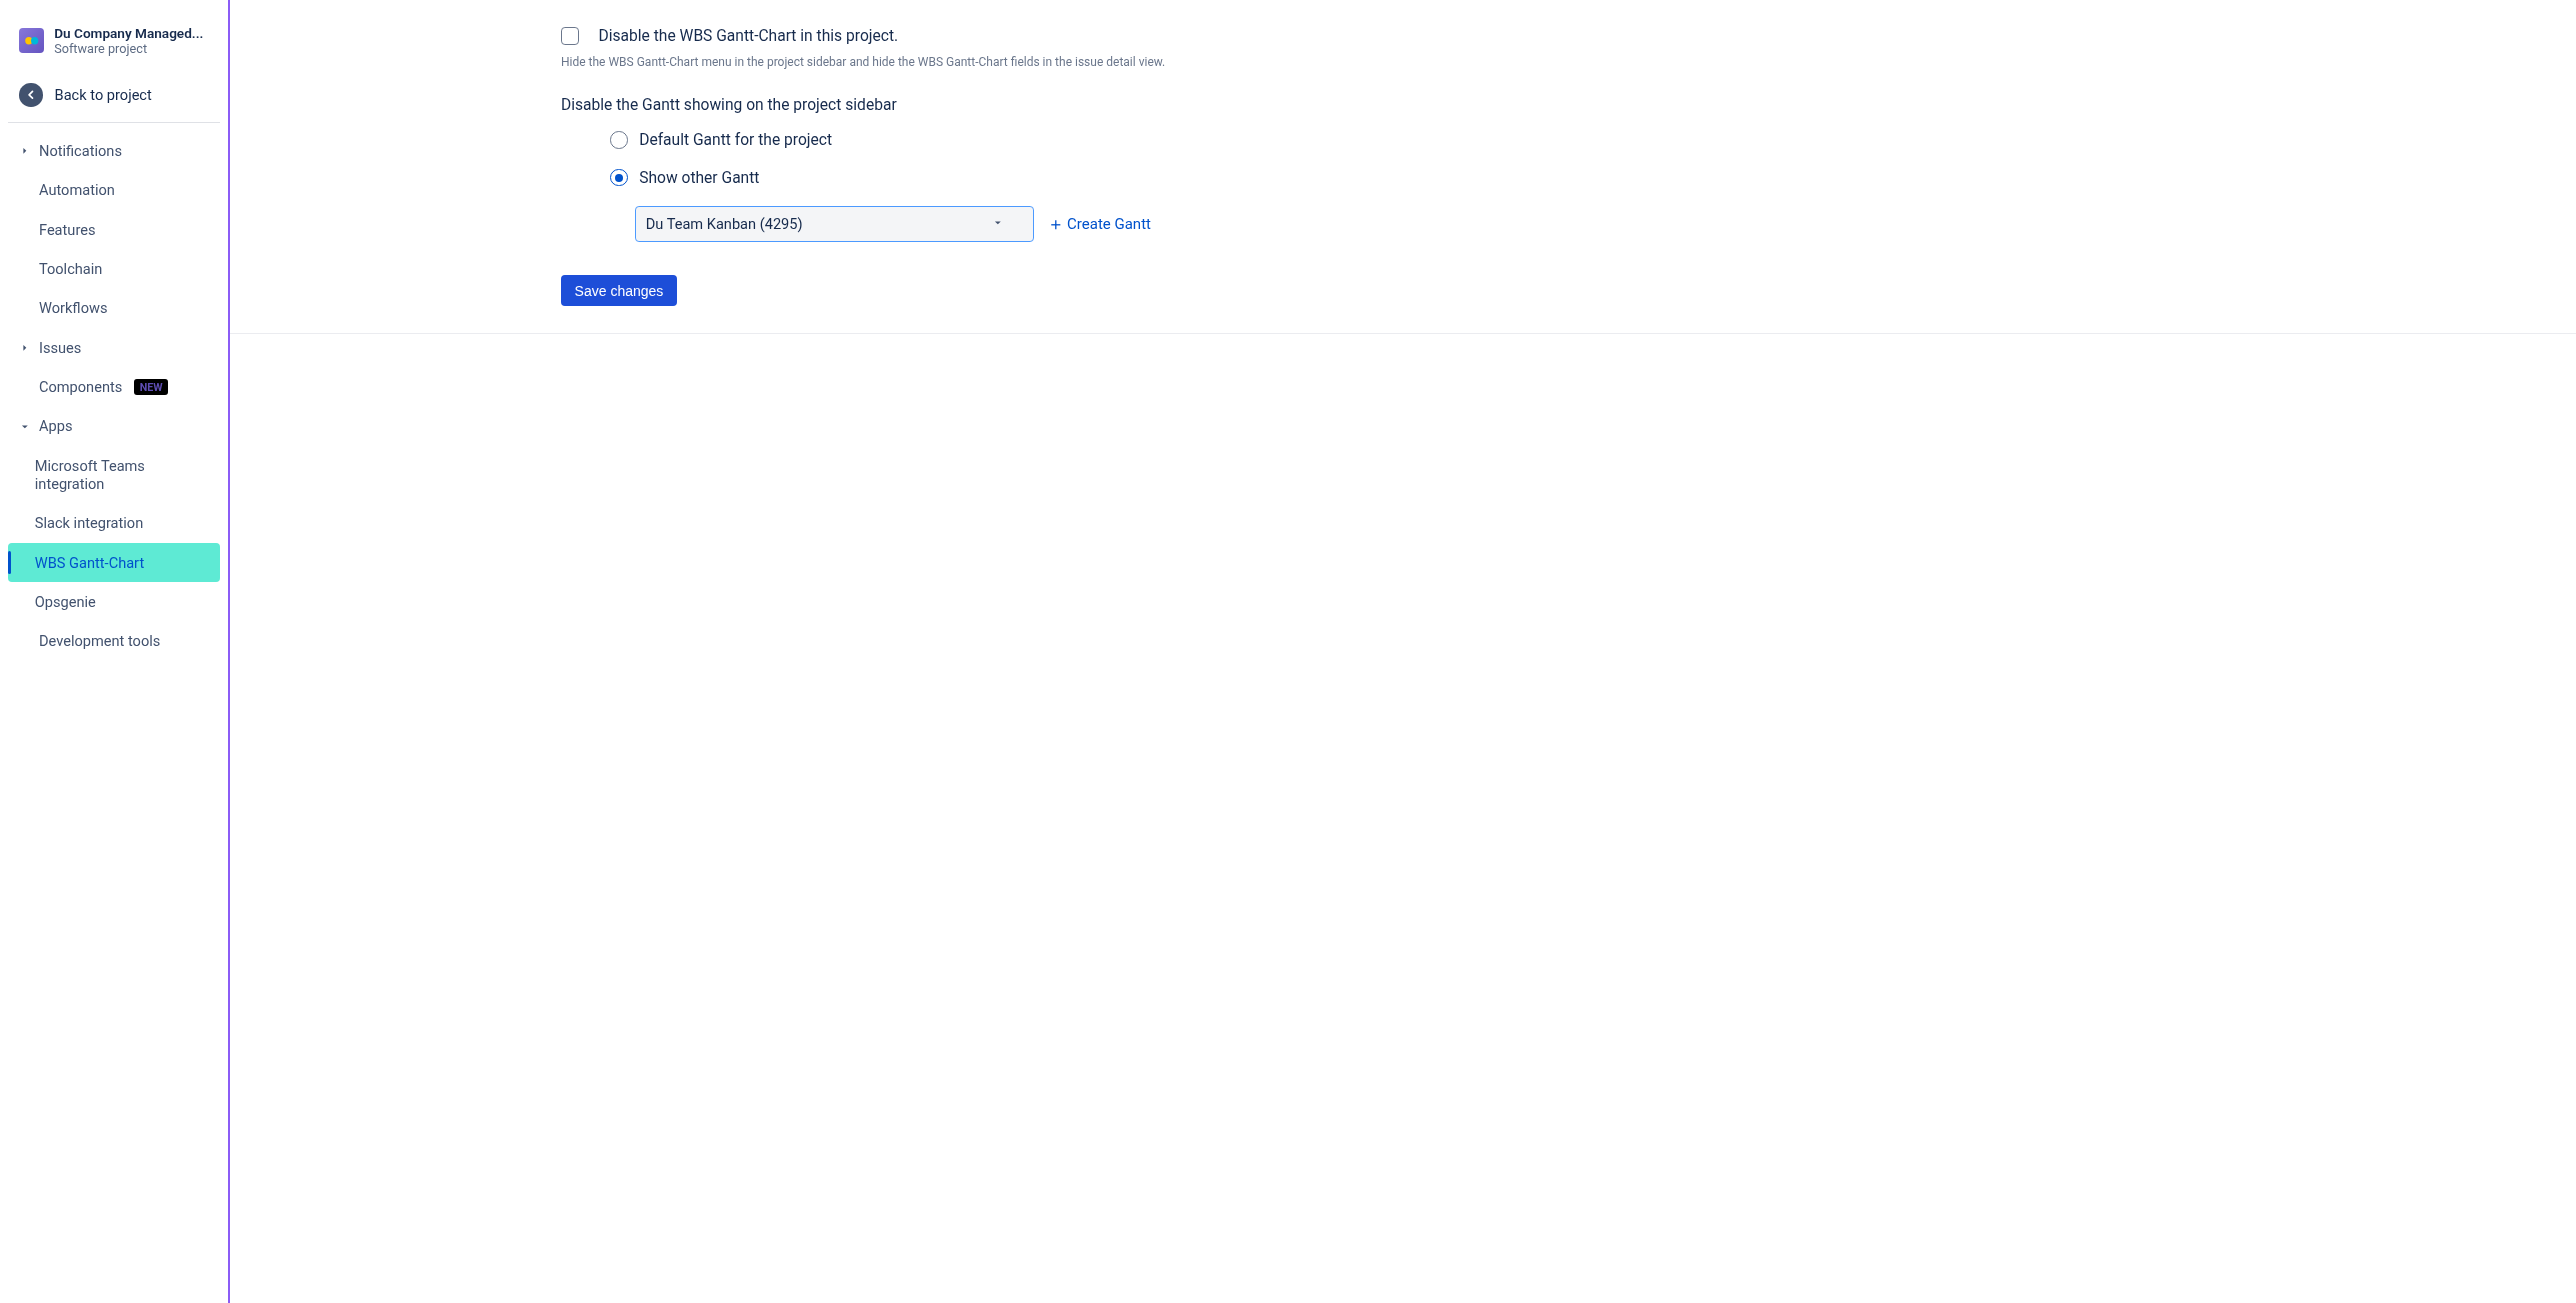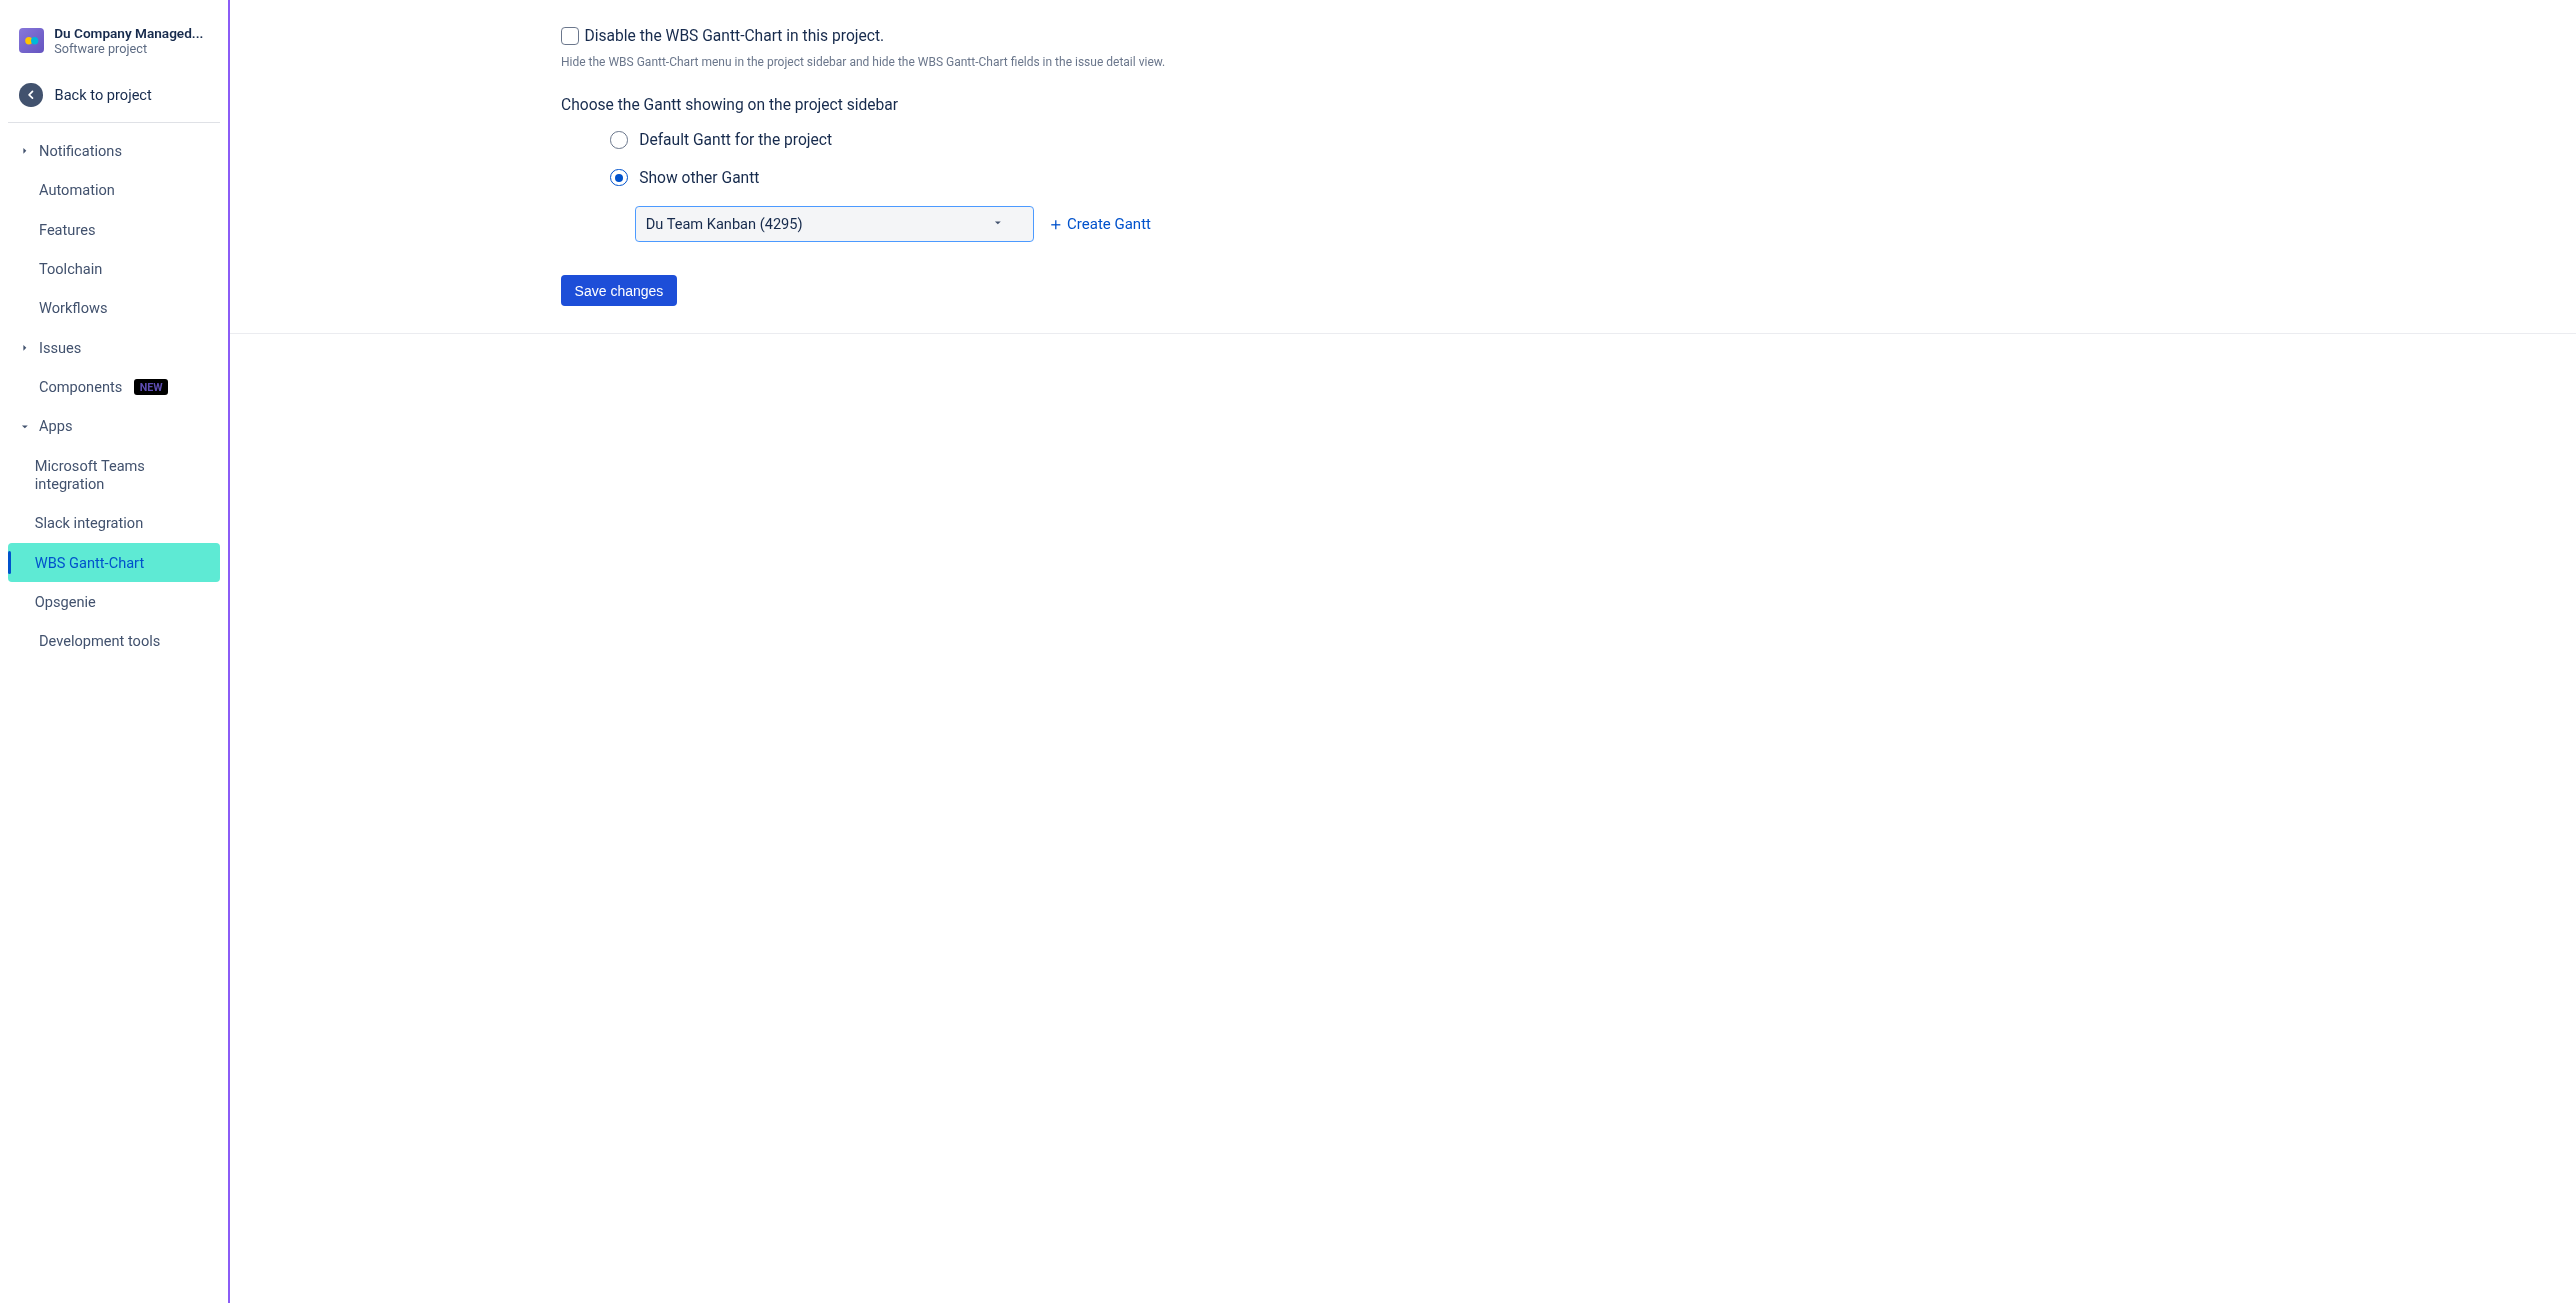--- a/index.html
+++ b/index.html
@@ -79,21 +79,21 @@
 }
 .header-icon {
   width: 23.4px; height: 23.4px; border-radius: 50%;
   background: #403294;
   display: flex; align-items: center; justify-content: center;
   flex-shrink: 0;
 }
 .header-icon svg { fill: #fff; width: 11.7px; height: 11.7px; }
 .content-title { font-size: 23.4px; font-weight: 500; color: #172b4d; }
 .content-body { padding: 27px 15.6px 27px 331px; border-bottom: 1.9px solid #ebecf0; }
-.checkbox-row { display: flex; align-items: center; gap: 6px; margin-bottom: 9.7px; }
+.checkbox-row { display: flex; align-items: center; gap: 20px; margin-bottom: 9.7px; }
 .checkbox {
   width: 17.5px; height: 17.5px;
   border: 1.9px solid #6b778c;
   border-radius: 3.9px;
   cursor: pointer;
   flex-shrink: 0;
 }
 .checkbox-label { font-size: 15.6px; color: #172b4d; }
 .hint { font-size: 12px; color: #6b778c; margin-bottom: 27px; }
 .section-label { font-size: 15.6px; color: #172b4d; margin-bottom: 17.5px; }
@@ -229,21 +229,21 @@
 
   <main class="content">
 
     <div class="content-body">
       <div class="checkbox-row">
         <div class="checkbox"></div>
         <span class="checkbox-label">Disable the WBS Gantt-Chart in this project.</span>
       </div>
       <div class="hint">Hide the WBS Gantt-Chart menu in the project sidebar and hide the WBS Gantt-Chart fields in the issue detail view.</div>
 
-      <div class="section-label">Choose the Gantt showing on the project sidebar</div>
+      <div class="section-label">Disable the Gantt showing on the project sidebar</div>
 
       <div class="radio-group">
         <div class="radio-row">
           <div class="radio"></div>
           <span class="radio-label">Default Gantt for the project</span>
         </div>
         <div class="radio-row">
           <div class="radio checked"></div>
           <span class="radio-label">Show other Gantt</span>
         </div>

